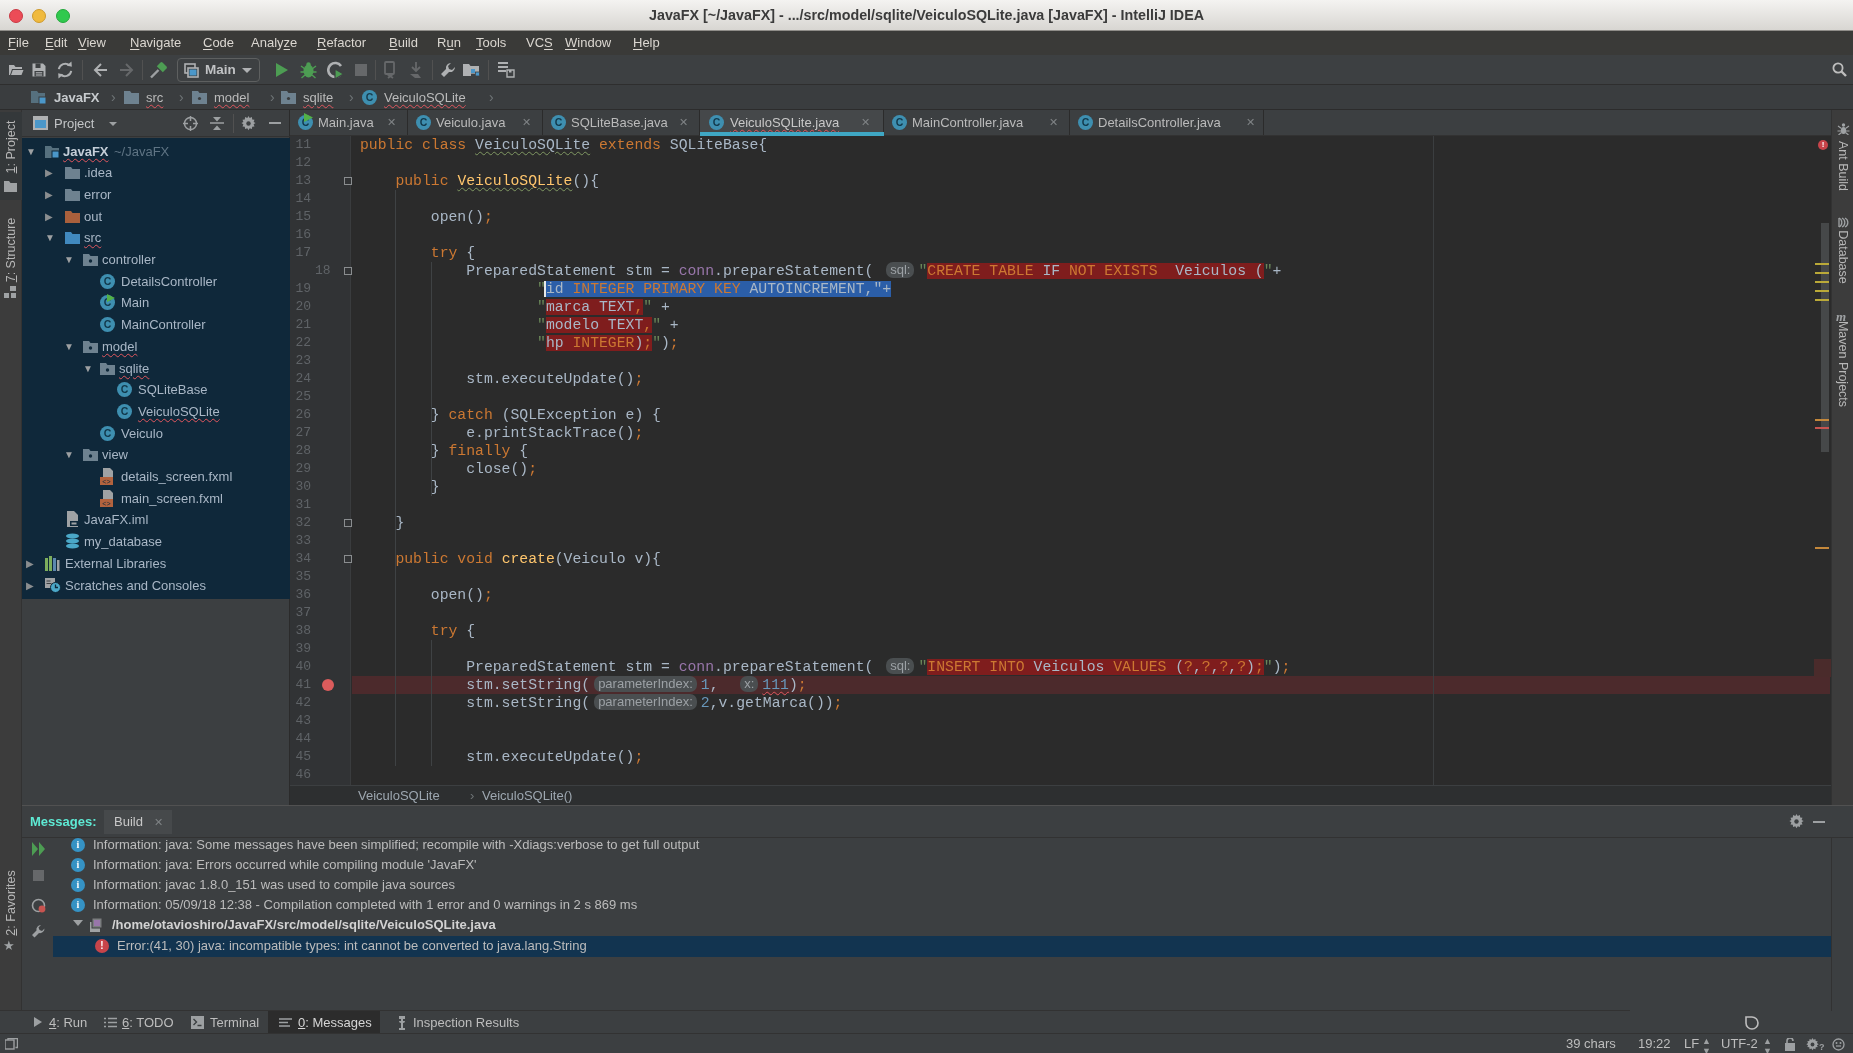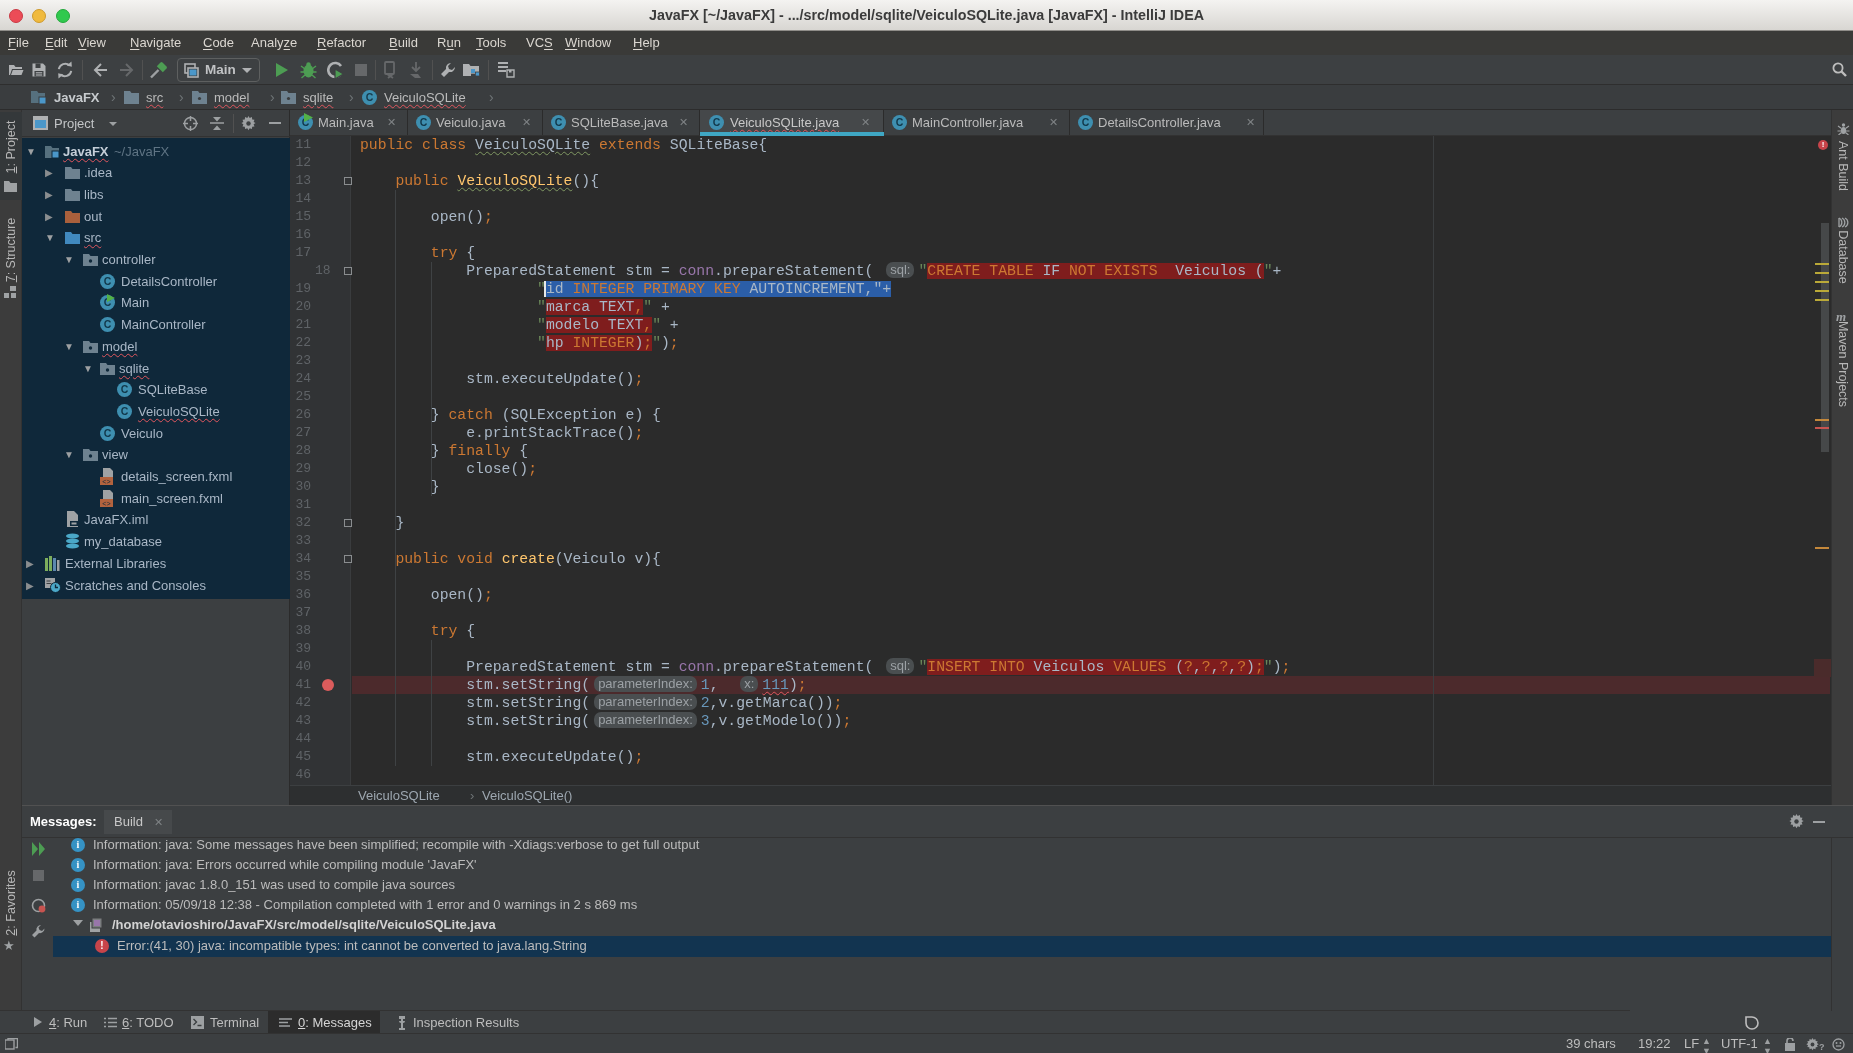--- a/index.html
+++ b/index.html
@@ -223,21 +223,21 @@
         <svg class="abs" style="left:43px;top:4px;" width="15" height="14" viewBox="0 0 15 14">
           <path d="M0 1h6l1.5 2H15v10H0z" fill="#6E8290"></path>
         </svg>
         <span class="abs" style="left:62px;">.idea</span>
       </div>
   <div class="trow" style="left:0;top:46px;">
         <span class="abs" style="left:23px;color:#8A8D8F;font-size:10px;">▶</span>
         <svg class="abs" style="left:43px;top:4px;" width="15" height="14" viewBox="0 0 15 14">
           <path d="M0 1h6l1.5 2H15v10H0z" fill="#6E8290"></path>
         </svg>
-        <span class="abs" style="left:62px;">libs</span>
+        <span class="abs" style="left:62px;">error</span>
       </div>
   <div class="trow" style="left:0;top:68px;">
         <span class="abs" style="left:23px;color:#8A8D8F;font-size:10px;">▶</span>
         <svg class="abs" style="left:43px;top:4px;" width="15" height="14" viewBox="0 0 15 14">
           <path d="M0 1h6l1.5 2H15v10H0z" fill="#A9603C"></path>
         </svg>
         <span class="abs" style="left:62px;">out</span>
       </div>
   <div class="trow" style="left:0;top:89px;">
         <span class="abs" style="left:23px;color:#9DA0A2;font-size:10px;">▼</span>
@@ -468,21 +468,20 @@
   <div class="cl" style="top:332px;">        } <span class="k">finally</span> {</div>
   <div class="cl" style="top:350px;">            close()<span class="k">;</span></div>
   <div class="cl" style="top:368px;">        }</div>
   <div class="cl" style="top:404px;">    }</div>
   <div class="cl" style="top:440px;">    <span class="k">public void </span><span class="y">create</span>(Veiculo v){</div>
   <div class="cl" style="top:476px;">        open()<span class="k">;</span></div>
   <div class="cl" style="top:512px;">        <span class="k">try</span> {</div>
   <div class="cl" style="top:548px;">            PreparedStatement stm = <span class="f">conn</span>.prepareStatement( <span class="chip">sql:</span><span class="s">"</span><span class="ol"><span class="k">INSERT INTO</span> Veiculos <span class="k">VALUES</span> (<span class="k">?</span>,<span class="k">?</span>,<span class="k">?</span>,<span class="k">?</span>)<span class="k">;</span></span><span class="s">"</span>)<span class="k">;</span></div>
   <div class="cl" style="top:566px;">            stm.setString(<span class="chip">parameterIndex:</span><span class="n">1</span>,  <span class="chip">x:</span><span class="n r">111</span>)<span class="k">;</span></div>
   <div class="cl" style="top:584px;">            stm.setString(<span class="chip">parameterIndex:</span><span class="n">2</span>,v.getMarca())<span class="k">;</span></div>
-  <div class="cl" style="top:602px;">            stm.setString(<span class="chip">parameterIndex:</span><span class="n">3</span>,v.getModelo())<span class="k">;</span></div>
   <div class="cl" style="top:638px;">            stm.executeUpdate()<span class="k">;</span></div>
 
   <div class="abs" style="left:1528px;top:30px;width:10px;height:10px;border-radius:50%;background:#C7444A;color:#fff;font-size:8px;font-weight:bold;text-align:center;line-height:10px;">!</div>
 
   <div class="abs" style="left:1531px;top:113px;width:8px;height:229px;background:#595C5E;opacity:0.6;"></div>
   <div class="abs" style="left:1525px;top:153px;width:14px;height:2px;background:#BAA938;"></div>
   <div class="abs" style="left:1525px;top:162px;width:14px;height:2px;background:#BAA938;"></div>
   <div class="abs" style="left:1525px;top:171px;width:14px;height:2px;background:#BAA938;"></div>
   <div class="abs" style="left:1525px;top:180px;width:14px;height:2px;background:#BAA938;"></div>
   <div class="abs" style="left:1525px;top:189px;width:14px;height:2px;background:#BAA938;"></div>
@@ -509,21 +508,21 @@
       <path d="M2 2 a5 5 0 0 1 0 9 M5 2 a5 5 0 0 1 0 9 M8 2 a5 5 0 0 1 0 9" stroke="#9FA2A4" stroke-width="1.3" fill="none"></path>
       <path d="M2 2 v9" stroke="#9FA2A4" stroke-width="1.3"></path>
     </svg>
   <div class="vr" style="left:-19px;top:139px;width:60px;height:16px;line-height:16px;">Database</div>
   <div class="abs" style="left:4px;top:199px;color:#9FA2A4;font-size:13px;font-weight:bold;font-style:italic;font-family:'Liberation Serif',serif;">m</div>
   <div class="vr" style="left:-33px;top:246px;width:88px;height:16px;line-height:16px;">Maven Projects</div>
 </div>
 
 <div id="messages" class="abs" style="left:22px;top:805px;width:1831px;height:205px;background:#3C3F41;border-top:1px solid #515151;">
 
-  <div class="abs" style="left:8px;top:5px;height:22px;line-height:22px;font-size:13px;font-weight:bold;color:#ffffff;">Messages:</div>
+  <div class="abs" style="left:8px;top:5px;height:22px;line-height:22px;font-size:13px;font-weight:bold;color:#5eead4;">Messages:</div>
   <div class="abs" style="left:82px;top:4px;width:68px;height:24px;background:#46494B;">
     <div class="abs" style="left:10px;top:0;height:24px;line-height:24px;font-size:13px;color:#C8C8C8;">Build</div>
     <div class="abs" style="left:50px;top:0;height:24px;line-height:24px;color:#7F8385;font-size:11px;">✕</div>
   </div>
   <svg class="abs" style="left:1767px;top:8px;" width="15" height="15" viewBox="0 0 15 15">
       <path d="M7.5 0 l1.2 2 2.2-.9.3 2.3 2.3.3-.9 2.2 2 1.2-2 1.2.9 2.2-2.3.3-.3 2.3-2.2-.9-1.2 2-1.2-2-2.2.9-.3-2.3-2.3-.3.9-2.2-2-1.2 2-1.2-.9-2.2 2.3-.3.3-2.3 2.2.9z" fill="#9DA0A2"></path>
       <circle cx="7.5" cy="7.5" r="2.2" fill="#3C3F41"></circle>
     </svg>
   <div class="abs" style="left:1791px;top:15px;width:12px;height:2px;background:#9DA0A2;"></div>
 
@@ -585,21 +584,21 @@
 </div>
 <div id="statusbar" class="abs" style="left:0;top:1033px;width:1853px;height:20px;background:#3C3F41;border-top:1px solid #323232;font-size:13px;color:#BDBDBD;">
   <svg class="abs" style="left:5px;top:4px;" width="13" height="12" viewBox="0 0 13 12">
       <rect x="0" y="2" width="9" height="9" fill="none" stroke="#9DA0A2" stroke-width="1.4"></rect>
       <path d="M3 2 v-1.5 h9.5 v9 h-2" fill="none" stroke="#9DA0A2" stroke-width="1.4"></path>
     </svg>
   <span class="abs" style="left:1566px;top:0;height:19px;line-height:19px;">39 chars</span>
   <span class="abs" style="left:1638px;top:0;height:19px;line-height:19px;">19:22</span>
   <span class="abs" style="left:1684px;top:0;height:19px;line-height:19px;">LF</span>
   <span class="abs" style="left:1702px;top:2px;font-size:9px;color:#9DA0A2;">▲<br>▼</span>
-  <span class="abs" style="left:1721px;top:0;height:19px;line-height:19px;">UTF-1</span>
+  <span class="abs" style="left:1721px;top:0;height:19px;line-height:19px;">UTF-2</span>
   <span class="abs" style="left:1763px;top:2px;font-size:9px;color:#9DA0A2;">▲<br>▼</span>
   <svg class="abs" style="left:1784px;top:4px;" width="12" height="13" viewBox="0 0 12 13">
       <rect x="1" y="5" width="10" height="8" fill="#9DA0A2"></rect>
       <path d="M3 5 v-2 a3 3 0 0 1 6 0" fill="none" stroke="#9DA0A2" stroke-width="1.6"></path>
     </svg>
   <svg class="abs" style="left:1806px;top:4px;" width="13" height="13" viewBox="0 0 15 15">
       <path d="M7.5 0 l1.2 2 2.2-.9.3 2.3 2.3.3-.9 2.2 2 1.2-2 1.2.9 2.2-2.3.3-.3 2.3-2.2-.9-1.2 2-1.2-2-2.2.9-.3-2.3-2.3-.3.9-2.2-2-1.2 2-1.2-.9-2.2 2.3-.3.3-2.3 2.2.9z" fill="#9DA0A2"></path>
       <circle cx="7.5" cy="7.5" r="2.2" fill="#3C3F41"></circle>
     </svg>
     <span class="abs" style="left:1819px;top:8px;color:#9DA0A2;font-size:9px;font-weight:bold;">?</span>

